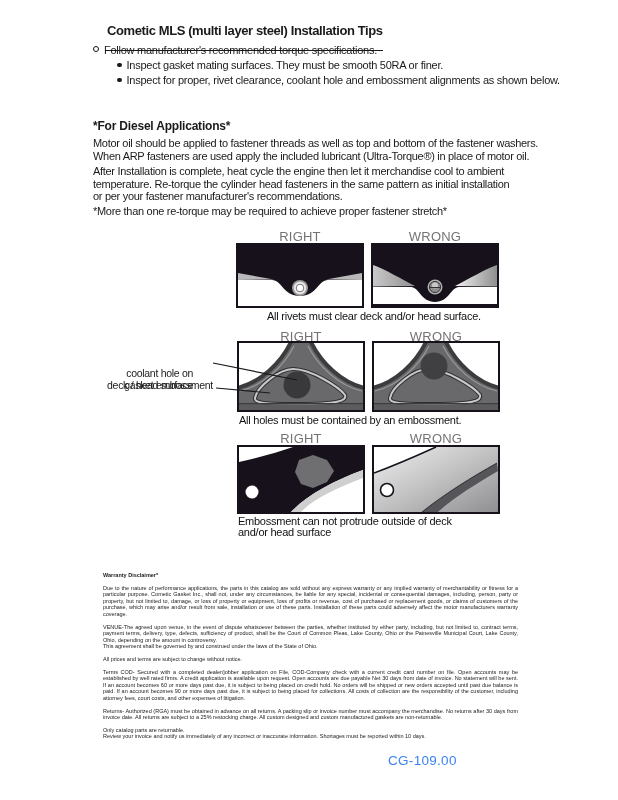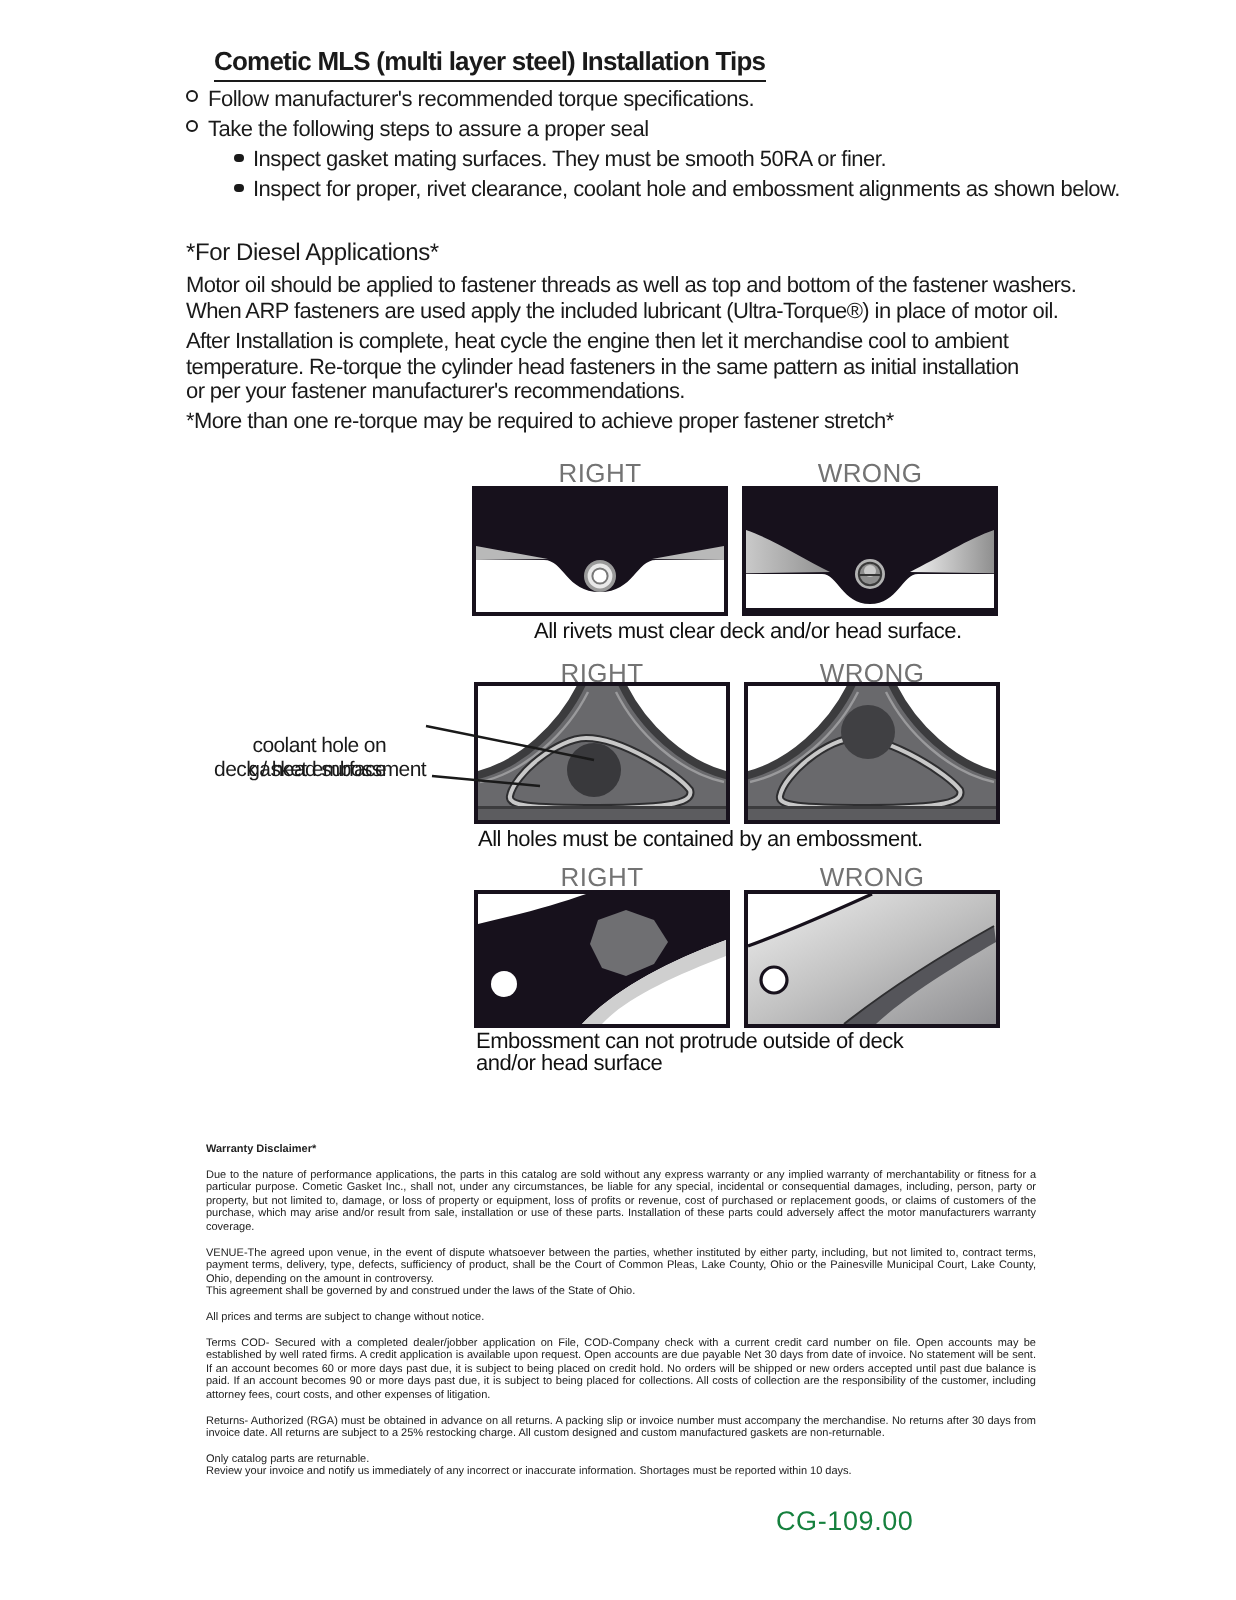--- a/index.html
+++ b/index.html
@@ -1,59 +1,58 @@
 <!DOCTYPE html>
 <html><head>
 <meta charset="utf-8">
 <style>
   html,body{margin:0;padding:0;background:#fff;}
   .page{position:relative;width:618px;height:800px;background:#ffffff;overflow:hidden;
         font-family:"Liberation Sans","DejaVu Sans",sans-serif;color:#1a1a1a;}
   .abs{position:absolute;}
 
   .title{left:107px;top:23px;font-size:13px;font-weight:bold;letter-spacing:-0.4px;
-         border-bottom:1.5px solid #1a1a1a;padding-bottom:2px;white-space:nowrap;}
+         border-bottom:1.5px solid #1a1a1a;padding-bottom:12px;white-space:nowrap;}
 
   .tips{left:93px;top:43px;width:450px;font-size:11px;letter-spacing:-0.25px;line-height:15px;}
   .bullet{white-space:nowrap;}
   .bullet .mk{display:inline-block;width:4px;height:4px;border:1px solid #1a1a1a;border-radius:50%;
               margin-right:5px;vertical-align:2px;}
   .subbullet{margin-left:24px;white-space:nowrap;}
   .subbullet .mk{display:inline-block;width:4.5px;height:4.5px;background:#1a1a1a;border-radius:50%;
               margin-right:5px;vertical-align:2px;}
 
-  .diesel-h{left:93px;top:119px;font-size:12px;font-weight:normal;letter-spacing:-0.2px;}
+  .diesel-h{left:93px;top:119px;font-size:12px;font-weight:bold;letter-spacing:-0.2px;}
   .body-p{left:93px;width:460px;font-size:11px;line-height:12.5px;letter-spacing:-0.3px;white-space:pre-line;}
   .p1{top:137px;} .p2{top:165px;} .p3{top:205px;}
 
   .dg-label{width:128px;text-align:center;font-size:13px;letter-spacing:0.2px;color:#737373;}
   .panel{width:128px;box-sizing:border-box;border:2px solid #17111c;background:#fff;}
   .panel svg{display:block;width:100%;height:100%;}
   .caption{font-size:11px;letter-spacing:-0.25px;line-height:10.5px;white-space:pre-line;color:#111;}
 
   .side-label{font-size:10.5px;line-height:11.5px;letter-spacing:-0.3px;text-align:right;white-space:pre-line;}
   .leader{pointer-events:none;}
 
   .legal{left:103px;top:572px;width:415px;font-size:5.5px;line-height:6.6px;letter-spacing:0;
          color:#222;}
   .legal .lp{white-space:pre-line;text-align:justify;margin:0 0 6px 0;}
   .legal .lh{font-weight:bold;margin:0 0 6px 0;}
 
-  .pagenum{left:388px;top:753px;font-size:13.5px;letter-spacing:0.3px;color:#15803d;}
+  .pagenum{left:388px;top:753px;font-size:13.5px;letter-spacing:0.3px;color:#3b82f6;}
 </style>
 </head>
 <body>
 
 <div class="page">
 
   <div class="abs title">Cometic MLS (multi layer steel) Installation Tips</div>
 
   <div class="abs tips">
     <div class="bullet"><span class="mk"></span><span>Follow manufacturer's recommended torque specifications.</span></div>
-    <div class="bullet"><span class="mk"></span><span>Take the following steps to assure a proper seal</span></div>
     <div class="subbullet"><span class="mk"></span><span>Inspect gasket mating surfaces.  They must be smooth 50RA or finer.</span></div>
     <div class="subbullet"><span class="mk"></span><span>Inspect for proper, rivet clearance, coolant hole and embossment alignments as shown below.</span></div>
   </div>
 
   <div class="abs diesel-h">*For Diesel Applications*</div>
   <div class="abs body-p p1">Motor oil should be applied to fastener threads as well as top and bottom of the fastener washers.
 When ARP fasteners are used apply the included lubricant (Ultra-Torque®) in place of motor oil.</div>
   <div class="abs body-p p2">After Installation is complete, heat cycle the engine then let it merchandise cool to ambient
 temperature. Re-torque the cylinder head fasteners in the same pattern as initial installation
 or per your fastener manufacturer's recommendations.</div>

